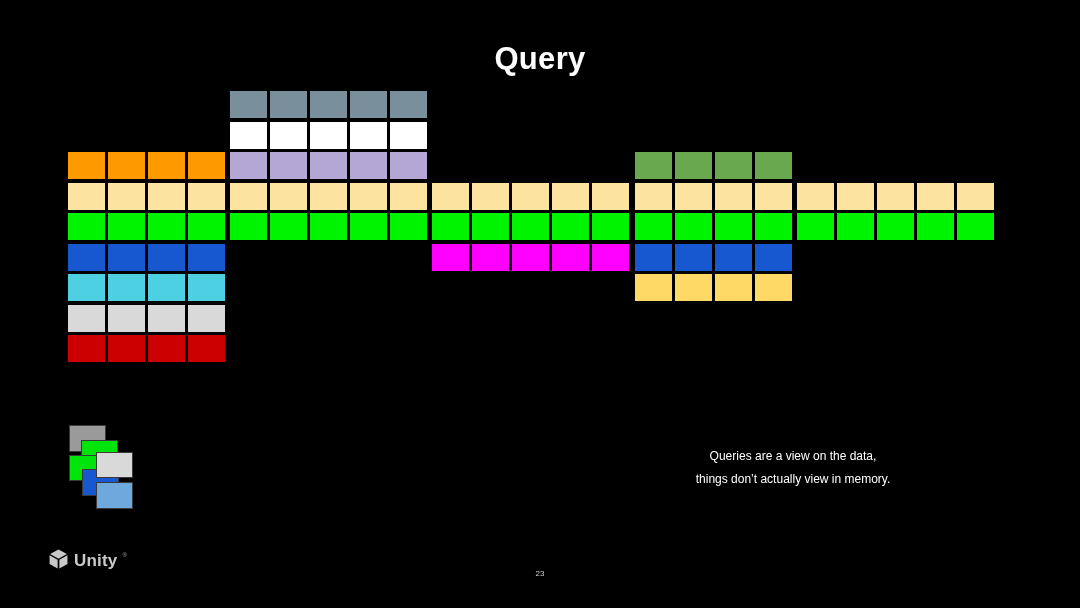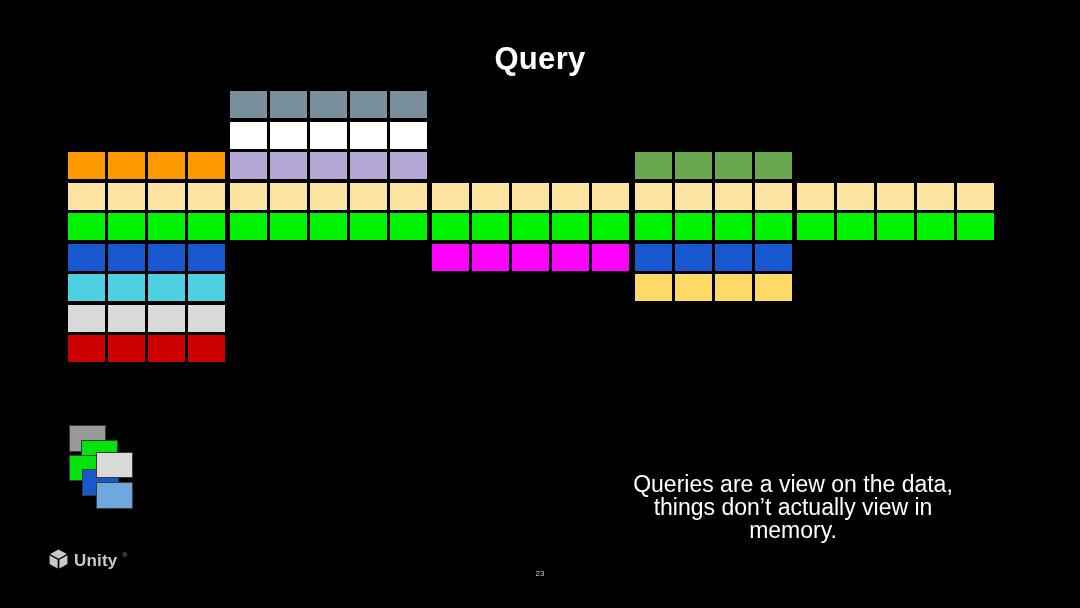--- a/index.html
+++ b/index.html
@@ -21,24 +21,23 @@
   }
   .grid-layer{position:absolute;left:0;top:0;width:1080px;height:608px;}
   .cell{position:absolute;}
   .stack-layer{position:absolute;left:0;top:0;width:1080px;height:608px;}
   .stack-sq{position:absolute;box-sizing:border-box;border:1.5px solid #3A3A3A;}
   .caption{
     position:absolute;
     left:632px;top:445px;width:322px;
     text-align:center;
     color:#fff;
-    font-size:23px;
+    font-size:12px;
     font-weight:500;
     line-height:23px;
-    margin-top:28px;
   }
   .unity-logo{
     position:absolute;
     left:48px;top:548px;
     display:flex;align-items:center;gap:5px;
   }
   .unity-wordmark{
     color:#C9C9C9;
     font-size:17px;
     font-weight:700;

